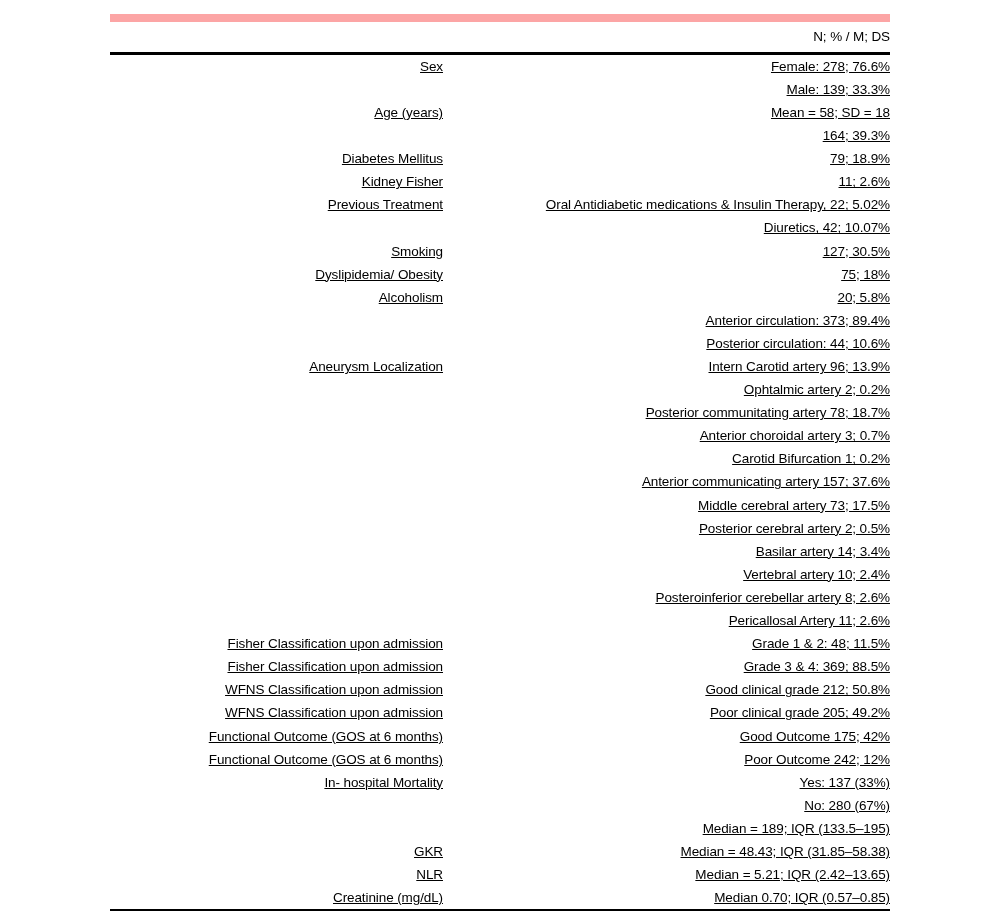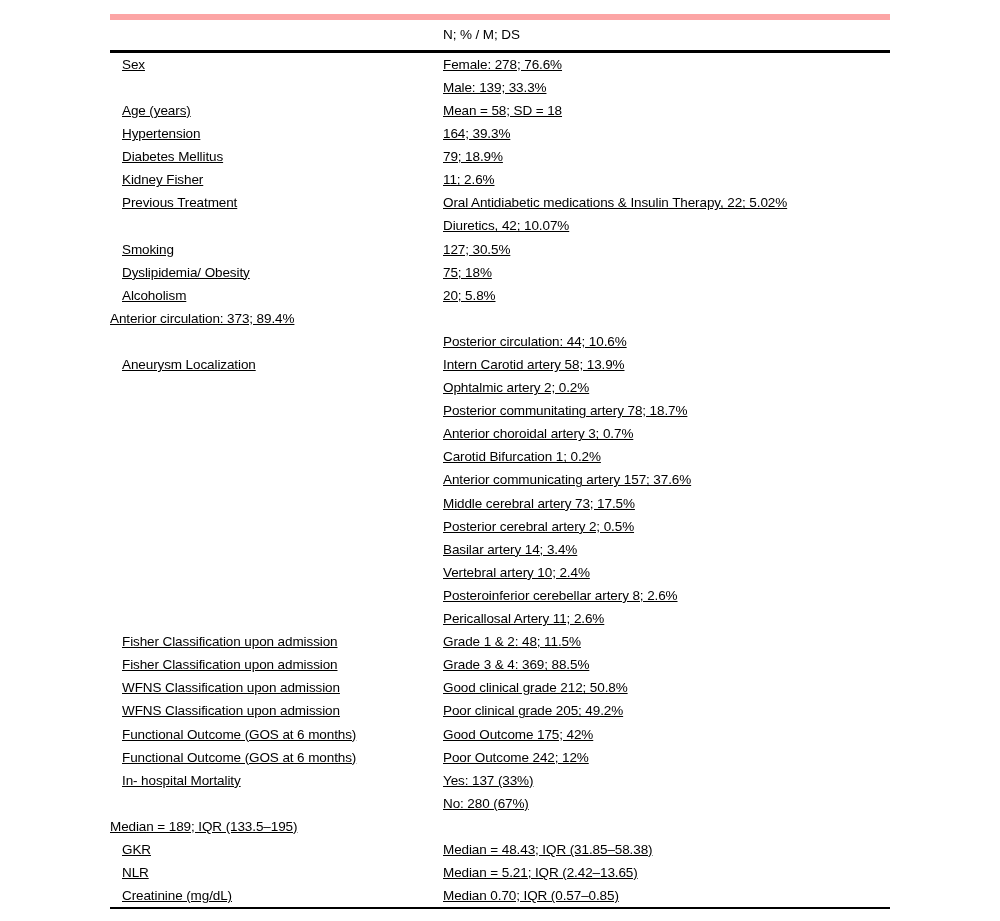--- a/index.html
+++ b/index.html
@@ -13,22 +13,23 @@
     height: 921px;
     font-family: "Liberation Sans", sans-serif;
     color: #000000;
     overflow: hidden;
   }
   .table {
     position: absolute;
     left: 110px;
     top: 14px;
     width: 780px;
-    border-top: 6px solid #fca5a5;
+    border-top: 8px solid #fca5a5;
     border-bottom: 2px solid #000000;
+    text-align: right;
   }
   .thead {
     display: flex;
     align-items: center;
     height: 30px;
     border-bottom: 3px solid #000000;
   }
   .row {
     display: flex;
     align-items: center;
@@ -67,21 +68,20 @@
       </div>
       <div class="row">
         <div class="cell label-cell"></div>
         <div class="cell value-cell">Male: 139; 33.3%</div>
       </div>
       <div class="row">
         <div class="cell label-cell">Age (years)</div>
         <div class="cell value-cell">Mean = 58; SD = 18</div>
       </div>
       <div class="row">
-        <div class="cell label-cell">Hypertension</div>
         <div class="cell value-cell">164; 39.3%</div>
       </div>
       <div class="row">
         <div class="cell label-cell">Diabetes Mellitus</div>
         <div class="cell value-cell">79; 18.9%</div>
       </div>
       <div class="row">
         <div class="cell label-cell">Kidney Fisher</div>
         <div class="cell value-cell">11; 2.6%</div>
       </div>
@@ -107,21 +107,21 @@
       </div>
       <div class="row">
         <div class="cell value-cell">Anterior circulation: 373; 89.4%</div>
       </div>
       <div class="row">
         <div class="cell label-cell"></div>
         <div class="cell value-cell">Posterior circulation: 44; 10.6%</div>
       </div>
       <div class="row">
         <div class="cell label-cell">Aneurysm Localization</div>
-        <div class="cell value-cell">Intern Carotid artery 58; 13.9%</div>
+        <div class="cell value-cell">Intern Carotid artery 96; 13.9%</div>
       </div>
       <div class="row">
         <div class="cell label-cell"></div>
         <div class="cell value-cell">Ophtalmic artery 2; 0.2%</div>
       </div>
       <div class="row">
         <div class="cell label-cell"></div>
         <div class="cell value-cell">Posterior communitating artery 78; 18.7%</div>
       </div>
       <div class="row">

